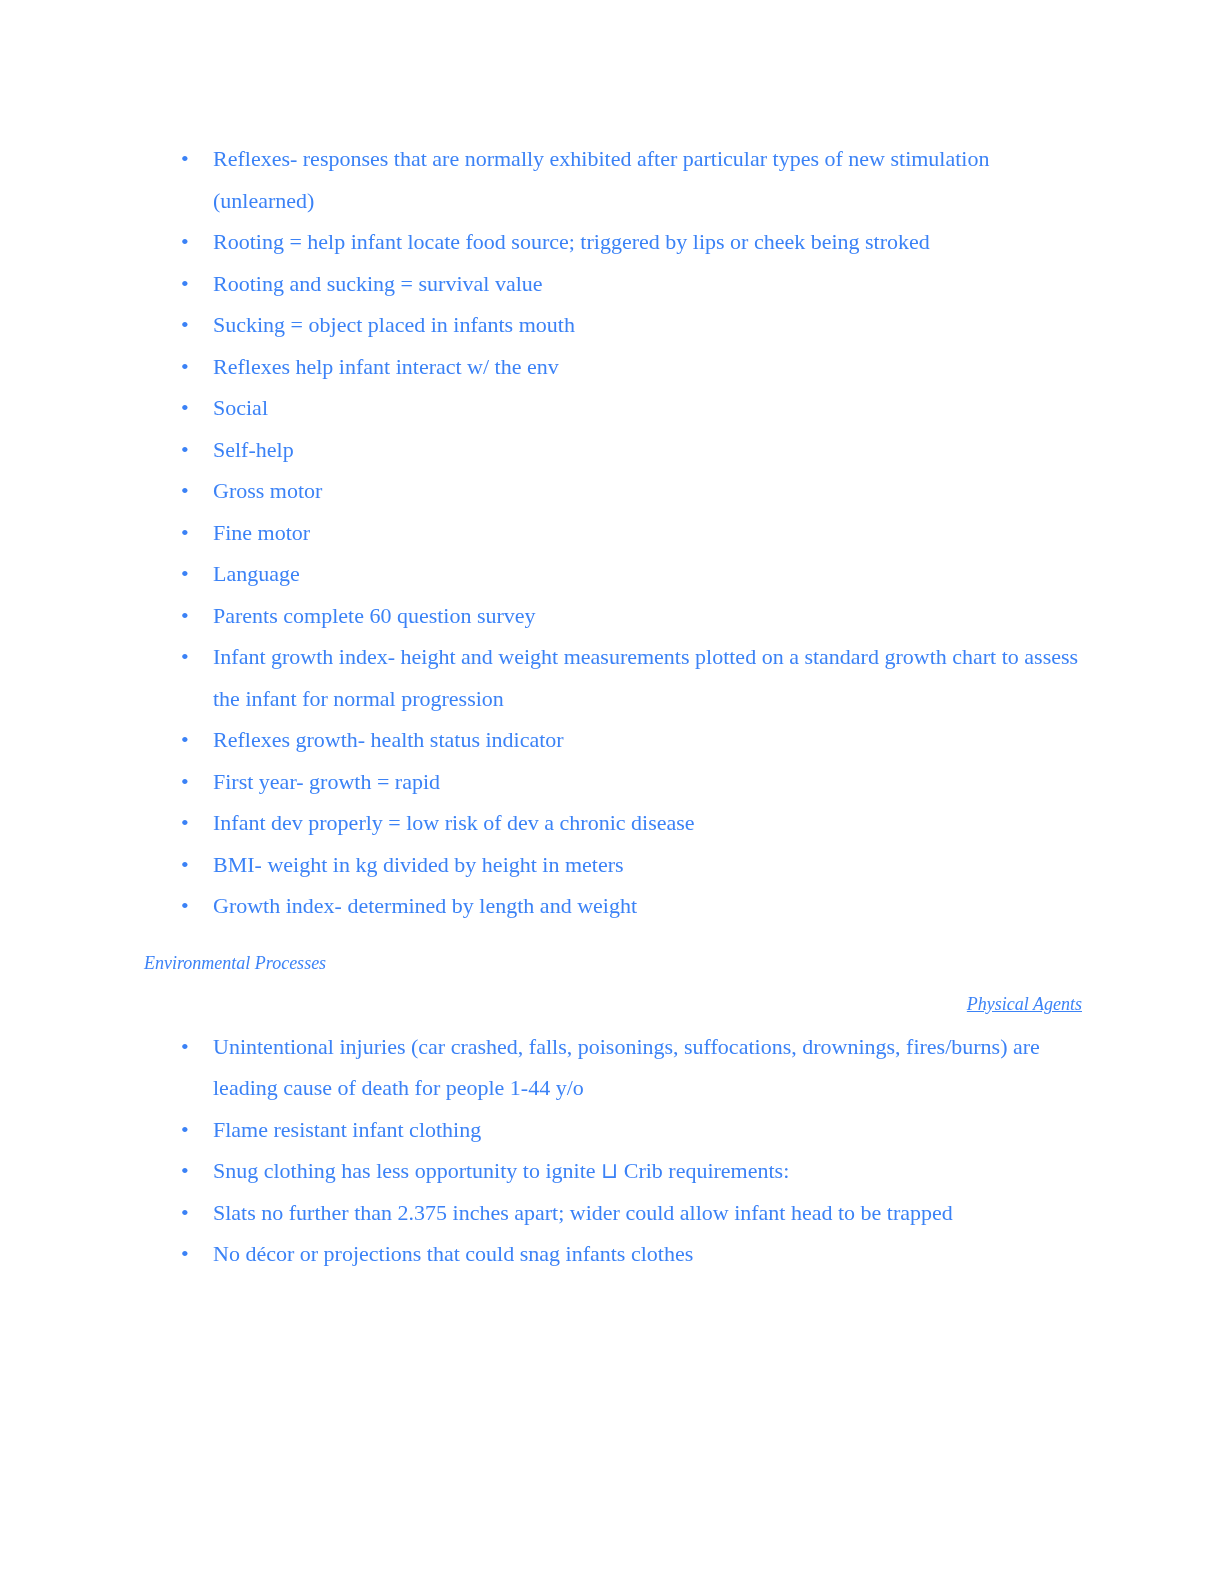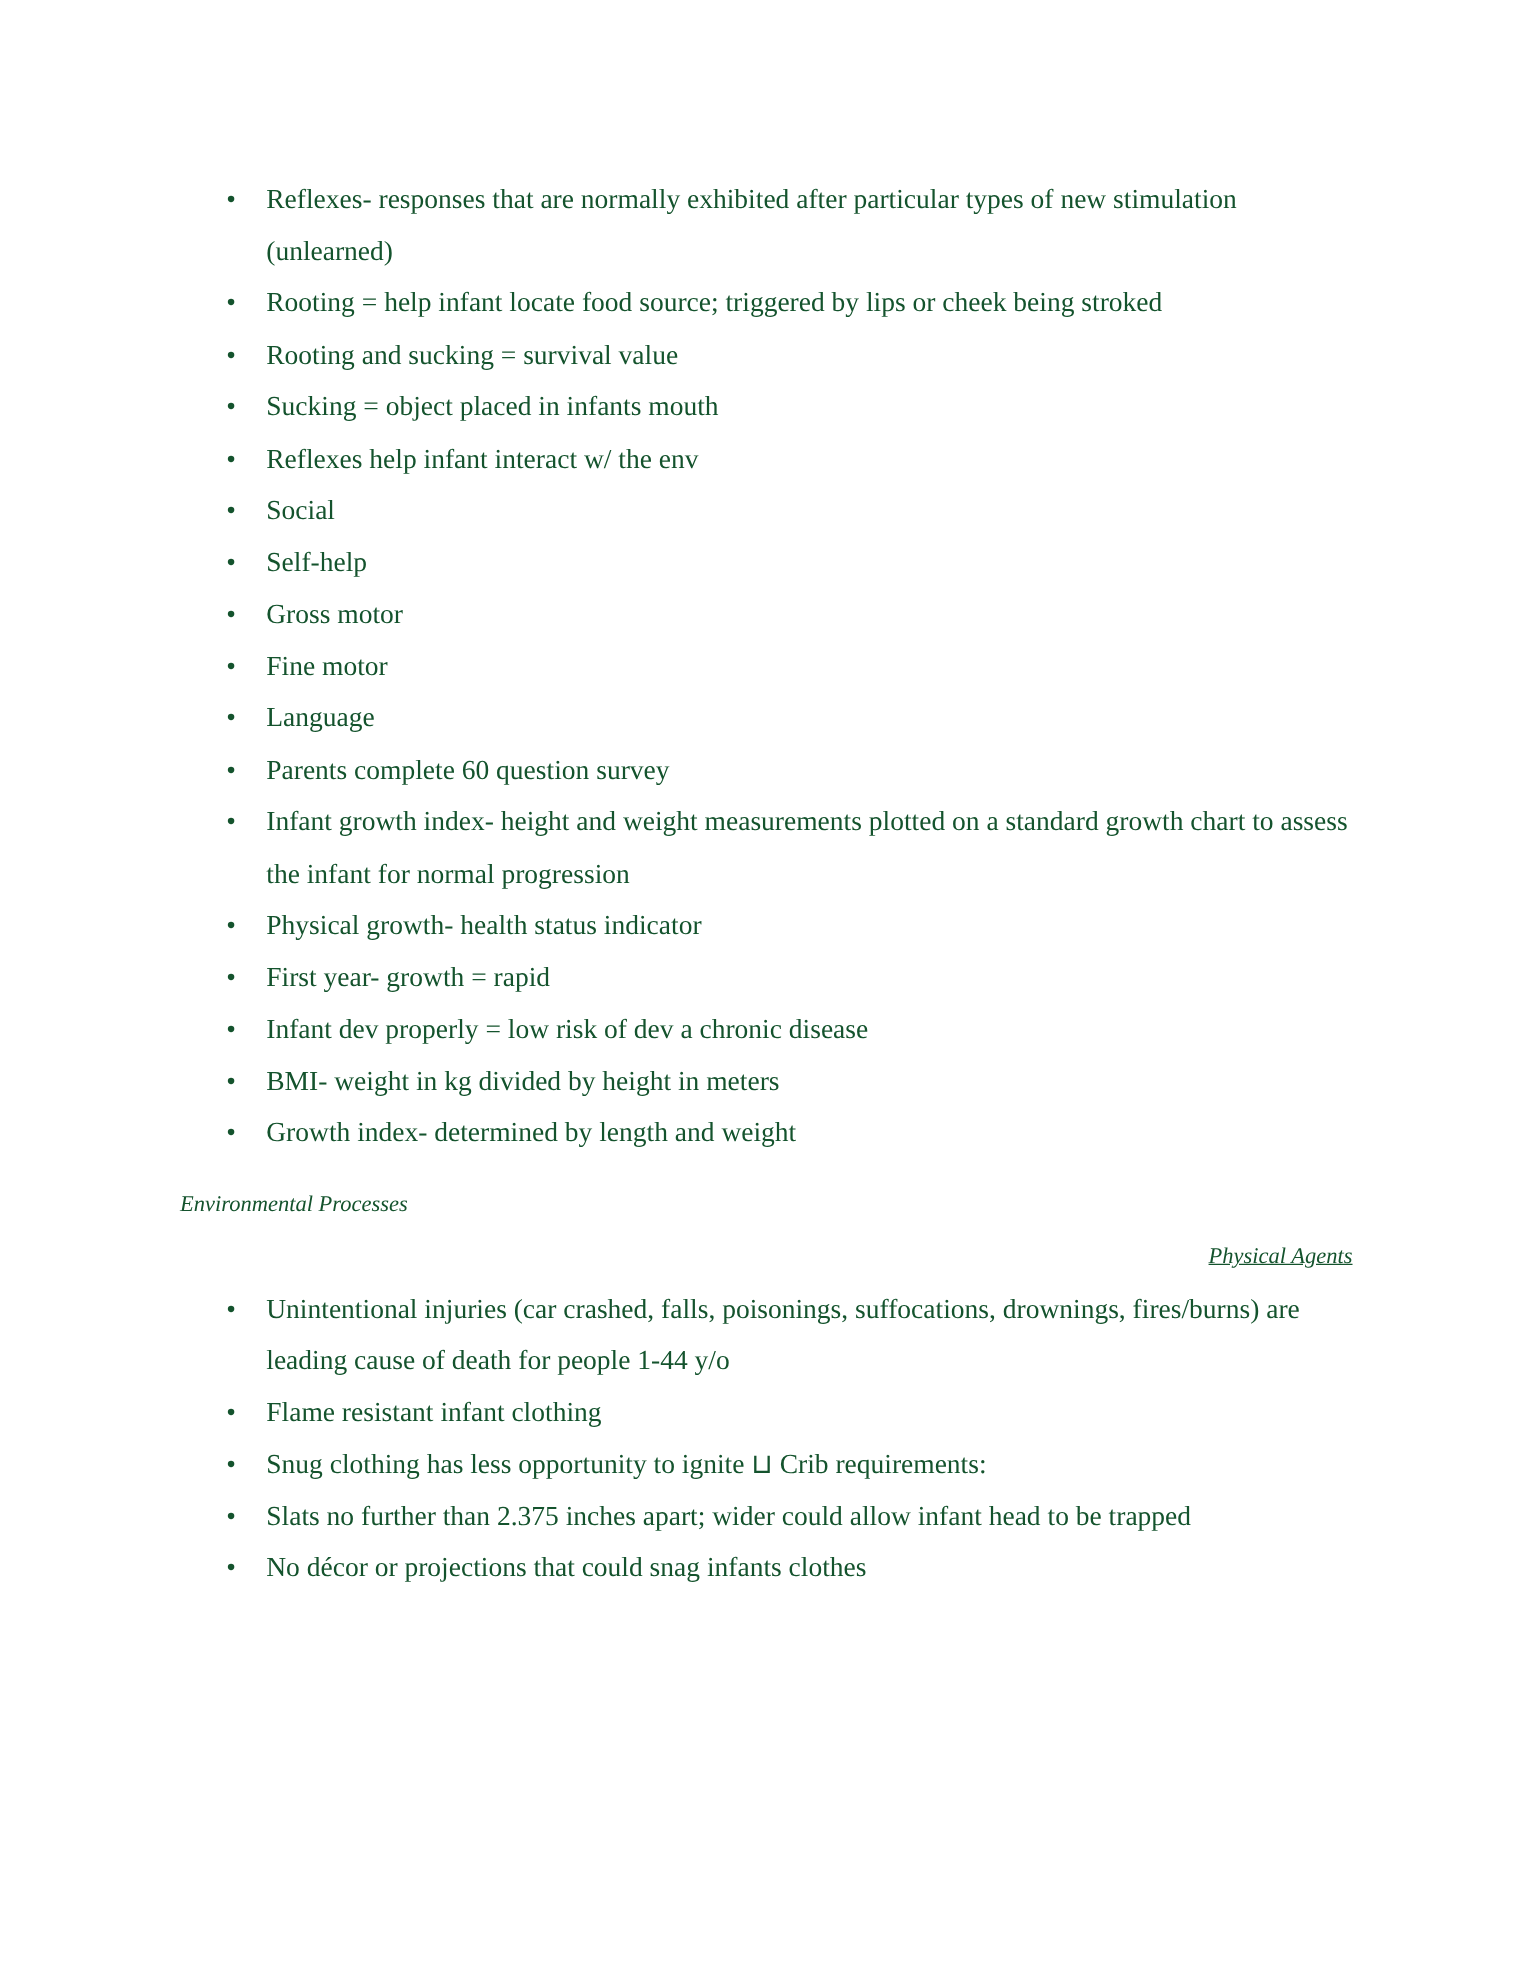--- a/index.html
+++ b/index.html
@@ -6,21 +6,21 @@
     margin: 0;
     padding: 0;
     background: #ffffff;
   }
   .page {
     width: 1224px;
     min-height: 1584px;
     box-sizing: border-box;
     padding: 138px 142px 120px 144px;
     background: #ffffff;
-    color: #14532d;
+    color: #3b82f6;
     font-family: "Liberation Serif", serif;
     font-size: 22px;
     line-height: 41.5px;
   }
   ul.bullet-list {
     list-style: none;
     margin: 0;
     padding: 0;
   }
   ul.bullet-list li {
@@ -60,21 +60,21 @@
       <li>Rooting and sucking = survival value</li>
       <li>Sucking = object placed in infants mouth</li>
       <li>Reflexes help infant interact w/ the env</li>
       <li>Social</li>
       <li>Self-help</li>
       <li>Gross motor</li>
       <li>Fine motor</li>
       <li>Language</li>
       <li>Parents complete 60 question survey</li>
       <li>Infant growth index- height and weight measurements plotted on a standard growth chart to assess the infant for normal progression</li>
-      <li>Physical growth- health status indicator</li>
+      <li>Reflexes growth- health status indicator</li>
       <li>First year- growth = rapid</li>
       <li>Infant dev properly = low risk of dev a chronic disease</li>
       <li>BMI- weight in kg divided by height in meters</li>
       <li>Growth index- determined by length and weight</li>
     </ul>
 
   <h2 class="heading spaced-top">Environmental Processes</h2>
 
   <h2 class="heading underlined">Physical Agents</h2>
 

